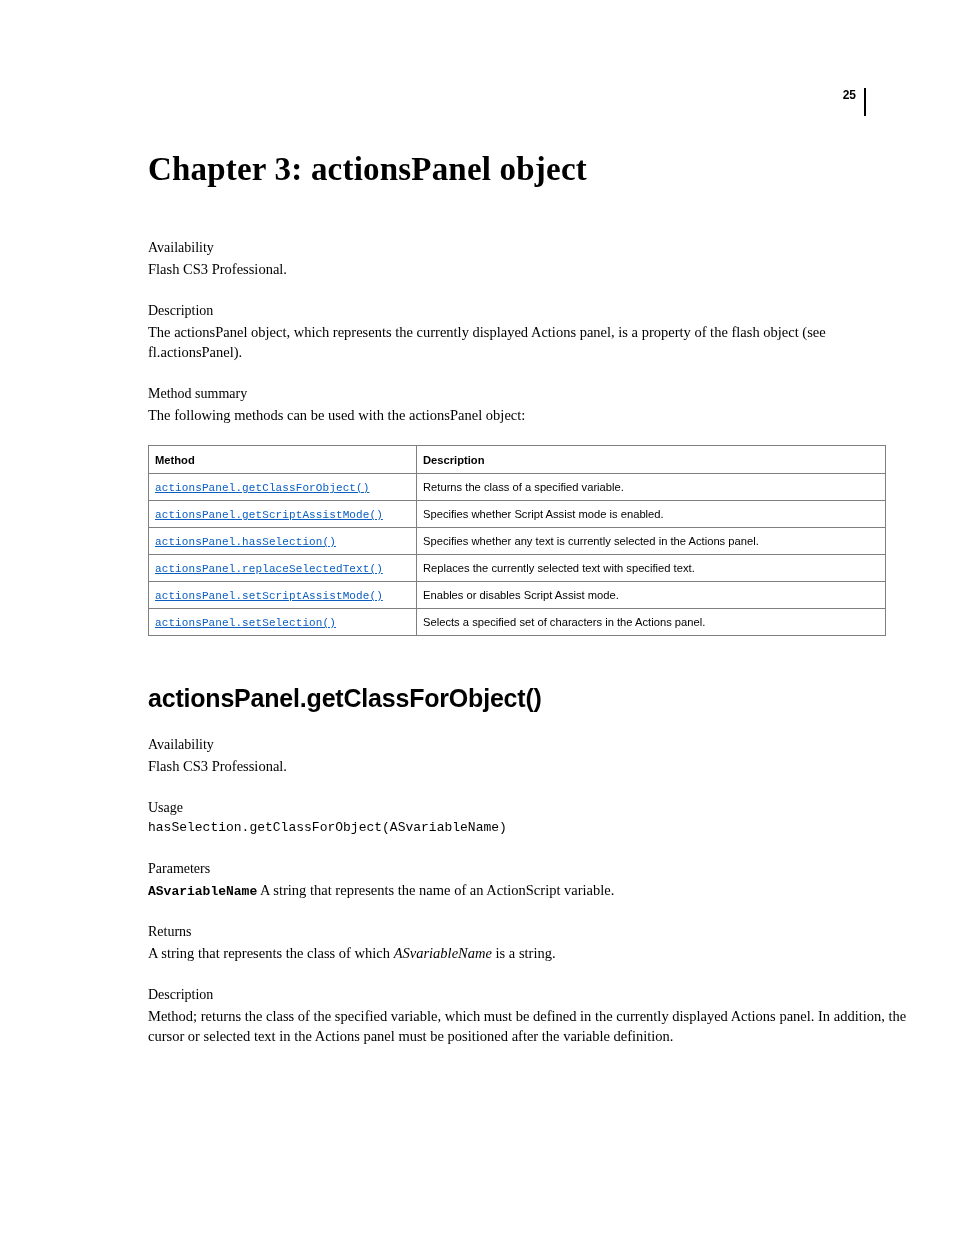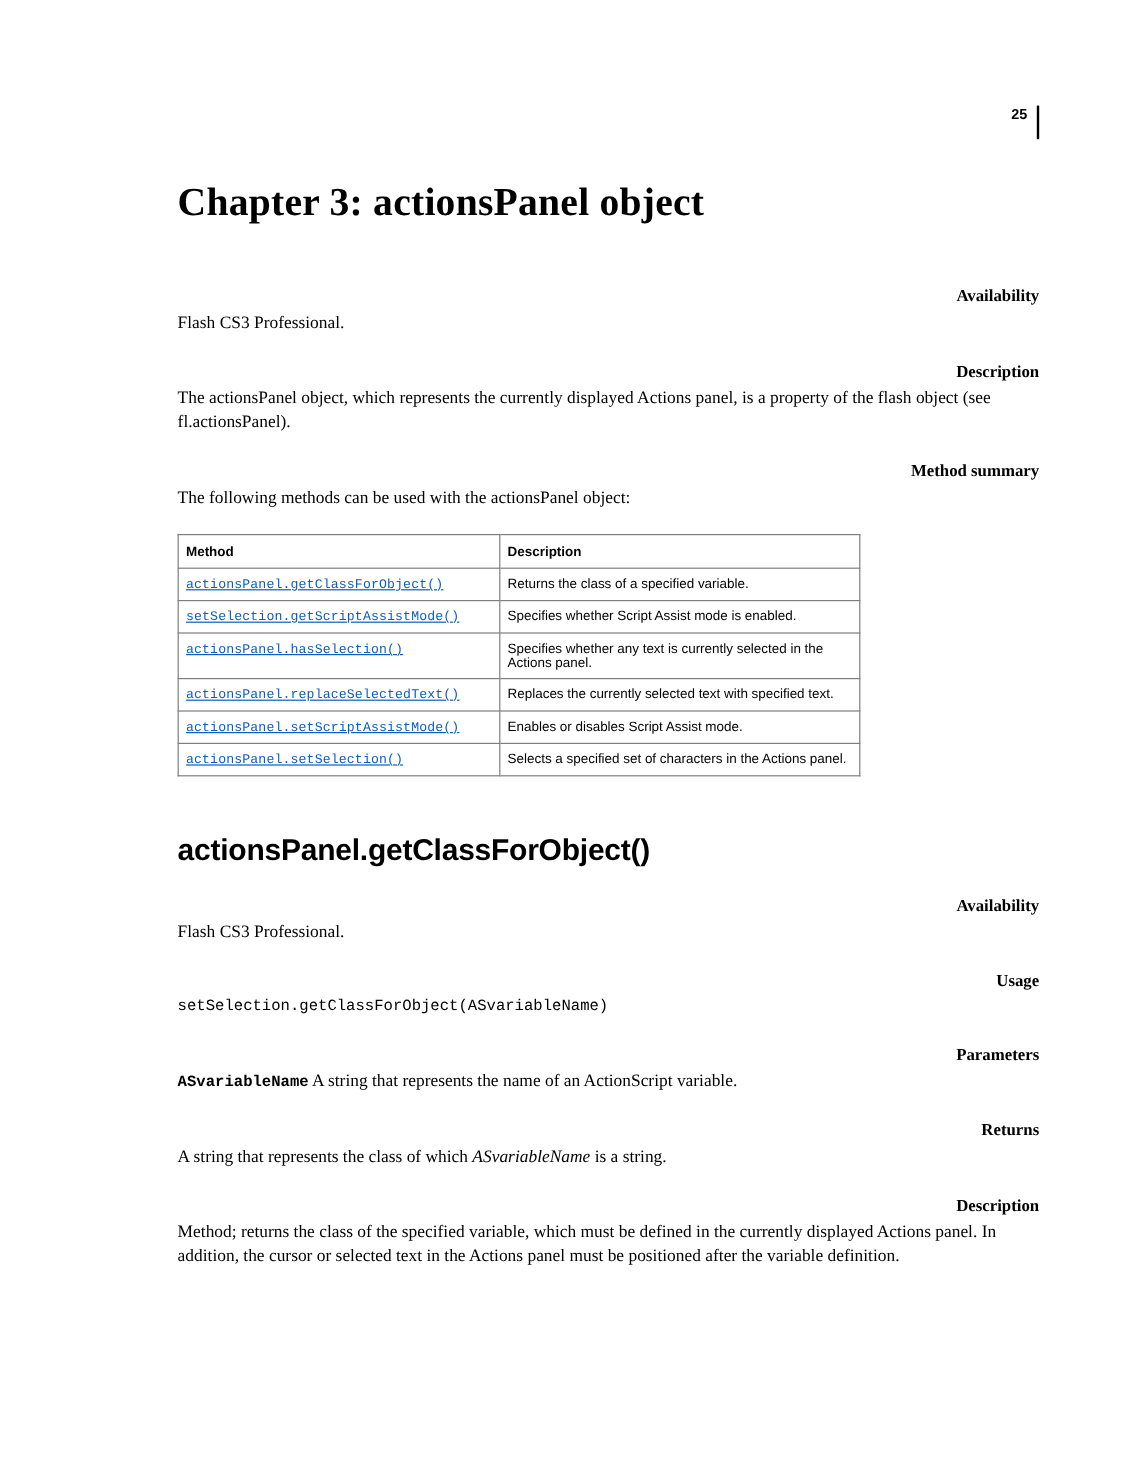--- a/index.html
+++ b/index.html
@@ -5,21 +5,21 @@
   * { margin: 0; padding: 0; box-sizing: border-box; }
   body {
     font-family: "Minion Pro", "Times New Roman", Times, serif;
     background: #fff;
     color: #000;
     width: 954px;
     height: 1235px;
     position: relative;
   }
   .page {
-    padding: 85px 88px 60px 148px;
+    padding: 85px 44px 60px 148px;
   }
   .page-num-wrap {
     position: absolute;
     top: 88px;
     right: 88px;
     border-right: 2px solid #000;
     padding-right: 8px;
     height: 28px;
     display: flex;
     align-items: flex-start;
@@ -32,38 +32,37 @@
   h1.chapter-title {
     font-family: "Minion Pro", "Times New Roman", Times, serif;
     font-weight: 700;
     font-size: 33px;
     margin-top: 66px;
     margin-bottom: 52px;
     letter-spacing: 0.2px;
   }
   .section-label {
     font-family: "Minion Pro", "Times New Roman", Times, serif;
-    font-weight: 700;
+    font-weight: 400;
     font-size: 14px;
     margin-top: 24px;
     margin-bottom: 3px;
-    text-align: right;
   }
   .body-text {
     font-family: "Minion Pro", "Times New Roman", Times, serif;
     font-size: 14.5px;
     line-height: 1.38;
   }
   a.xref {
     color: #000000;
     text-decoration: none;
   }
   table.method-table {
     border-collapse: collapse;
-    width: 569px;
+    width: 738px;
     margin-top: 20px;
     font-family: "Myriad Pro", Arial, Helvetica, sans-serif;
     font-size: 11.2px;
   }
   table.method-table th {
     text-align: left;
     font-weight: 700;
     padding: 8px 6px 7px 6px;
     border-top: 1px solid #7f7f7f;
     border-bottom: 1px solid #7f7f7f;
@@ -138,21 +137,21 @@
         <th>Method</th>
         <th>Description</th>
       </tr>
     </thead>
     <tbody id="method-tbody">
         <tr>
           <td><a class="method-link" href="#">actionsPanel.getClassForObject()</a></td>
           <td>Returns the class of a specified variable.</td>
         </tr>
         <tr>
-          <td><a class="method-link" href="#">setSelection.getScriptAssistMode()</a></td>
+          <td><a class="method-link" href="#">actionsPanel.getScriptAssistMode()</a></td>
           <td>Specifies whether Script Assist mode is enabled.</td>
         </tr>
         <tr>
           <td><a class="method-link" href="#">actionsPanel.hasSelection()</a></td>
           <td>Specifies whether any text is currently selected in the Actions panel.</td>
         </tr>
         <tr>
           <td><a class="method-link" href="#">actionsPanel.replaceSelectedText()</a></td>
           <td>Replaces the currently selected text with specified text.</td>
         </tr>
@@ -166,21 +165,21 @@
         </tr>
       </tbody>
   </table>
 
   <h2 class="method-heading">actionsPanel.getClassForObject()</h2>
 
   <div class="section-label">Availability</div>
   <div class="body-text">Flash CS3 Professional.</div>
 
   <div class="section-label">Usage</div>
-  <div class="code para-gap">setSelection.getClassForObject(ASvariableName)</div>
+  <div class="code para-gap">hasSelection.getClassForObject(ASvariableName)</div>
 
   <div class="section-label">Parameters</div>
   <div class="body-text">
     <span class="param-name">ASvariableName</span><span>  A string that represents the name of an ActionScript variable.</span>
   </div>
 
   <div class="section-label">Returns</div>
   <div class="body-text">
     <span>A string that represents the class of which </span><span class="italic">ASvariableName</span><span> is a string.</span>
   </div>

